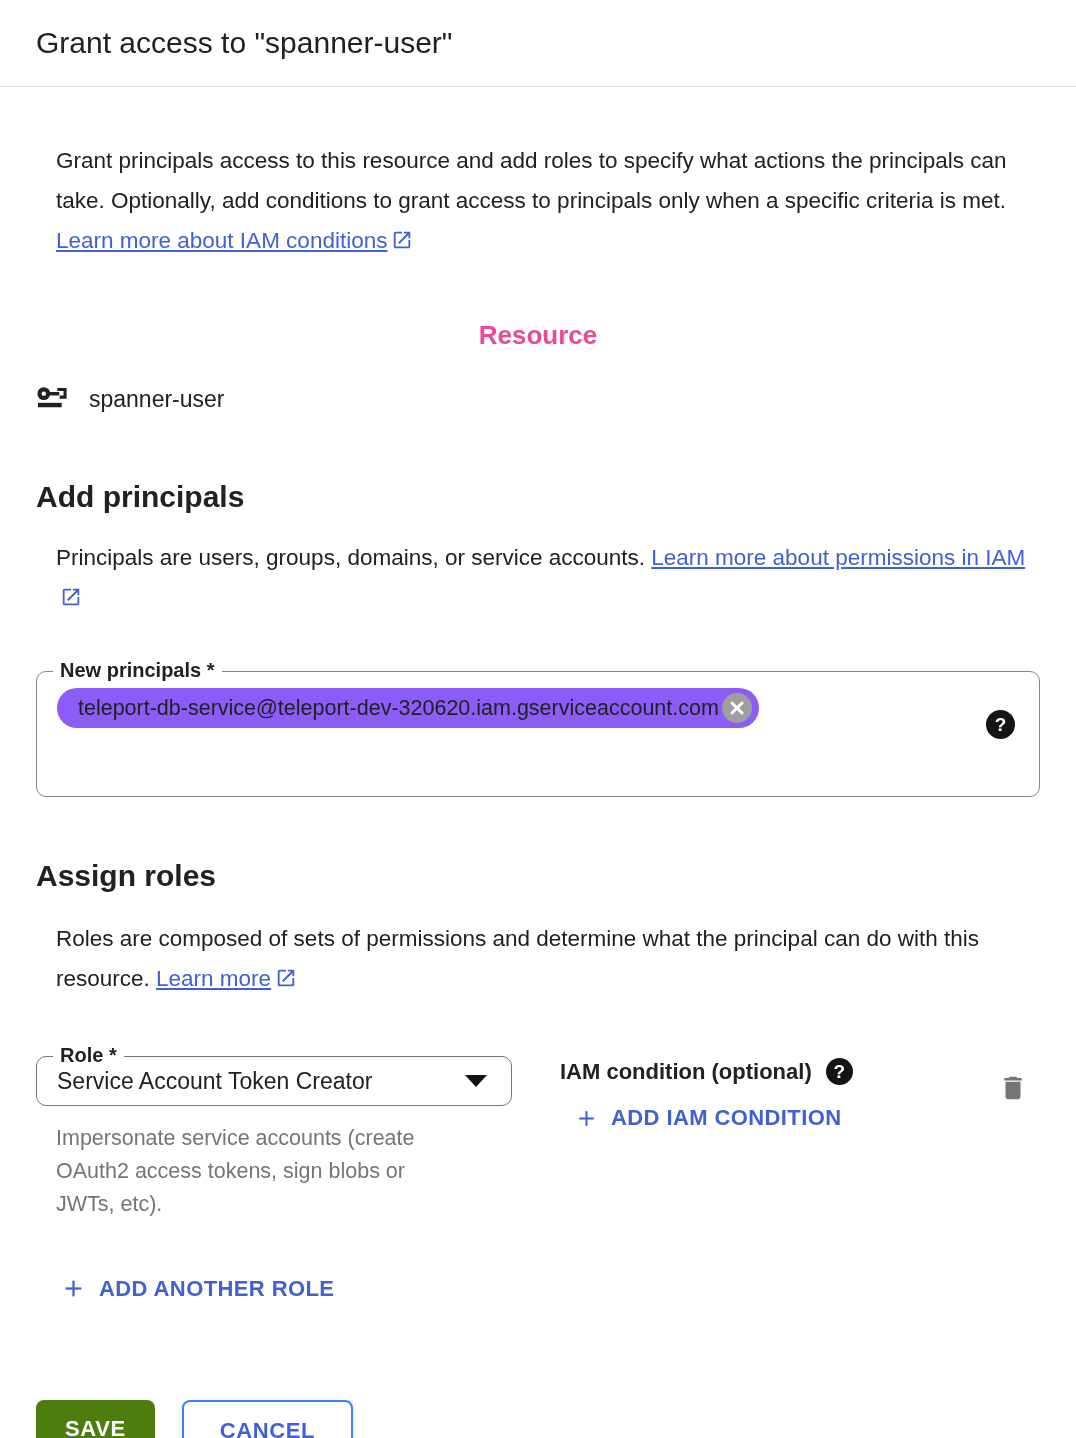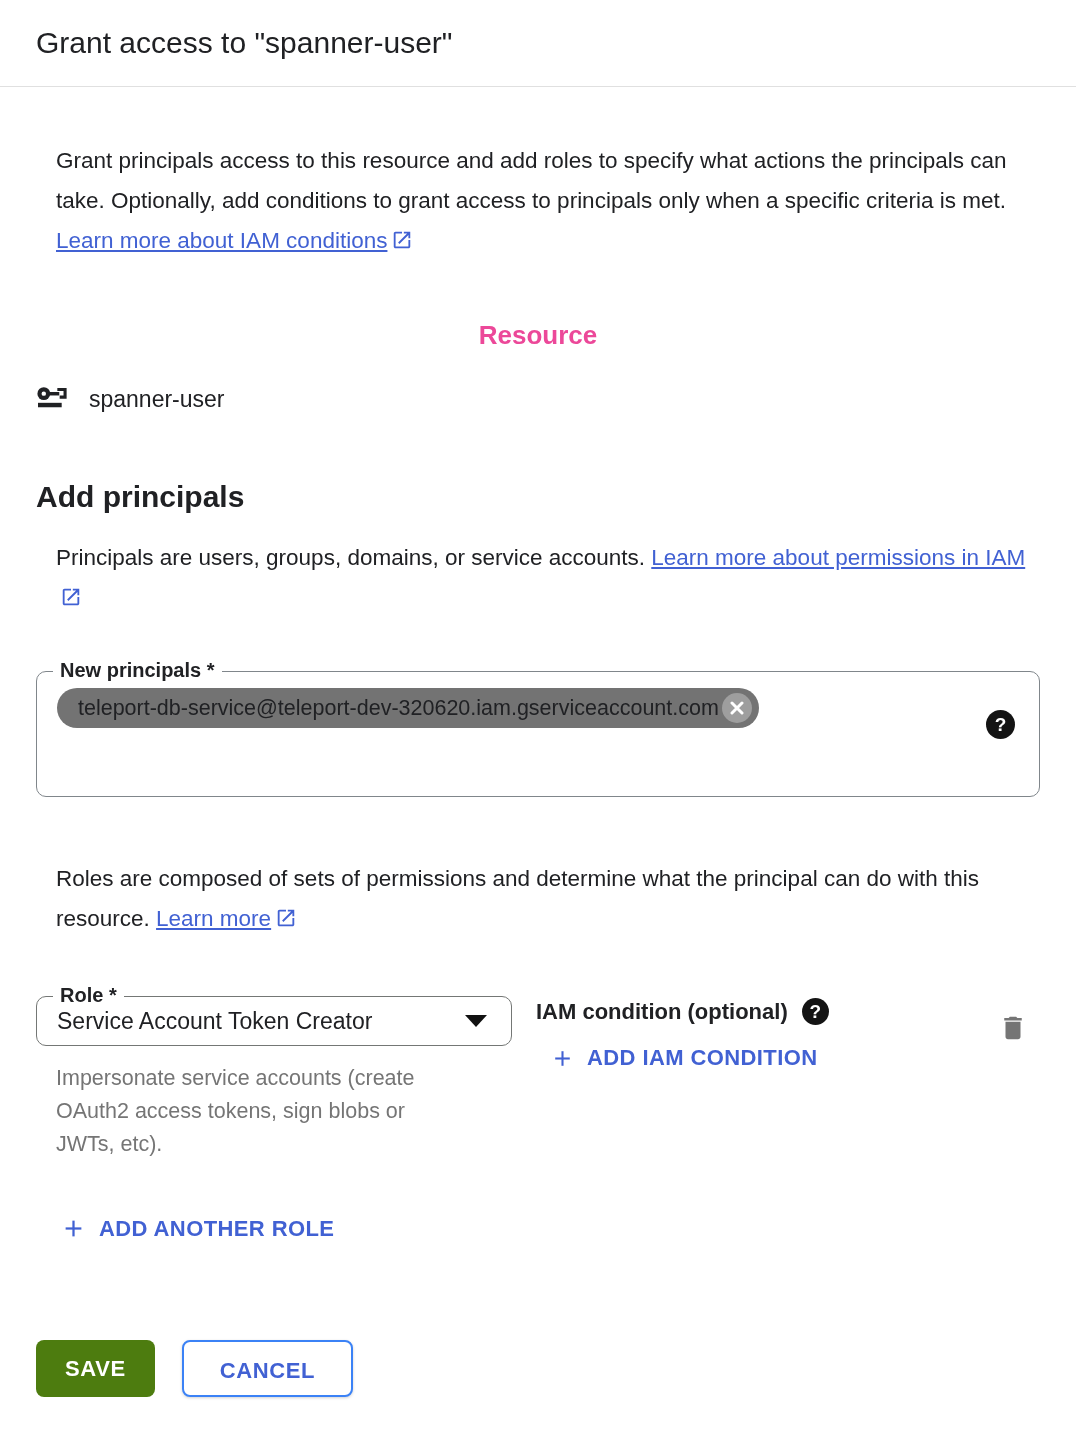--- a/index.html
+++ b/index.html
@@ -81,21 +81,21 @@
     background: #fff;
     padding: 0 7px;
     font-size: 20px;
     font-weight: 700;
     color: #202124;
   }
   .chip {
     display: inline-flex;
     align-items: center;
     gap: 3px;
-    background: #737373;
+    background: #8b5cf6;
     border-radius: 20px;
     padding: 5px 7px 5px 21px;
     font-size: 21.5px;
     color: #202124;
     max-width: 860px;
     white-space: nowrap;
   }
   .chip-remove {
     width: 30px; height: 30px;
     border-radius: 50%;
@@ -153,21 +153,21 @@
     border-top: 12px solid #111;
   }
   .role-helper {
     margin: 16px 0 0 20px;
     max-width: 412px;
     font-size: 21.5px;
     line-height: 33px;
     color: #757575;
   }
 
-  .condition-col { margin-left: 24px; padding-top: 2px; }
+  .condition-col { margin-left: 48px; padding-top: 2px; }
   .condition-label-row {
     display: flex;
     align-items: center;
     gap: 14px;
     font-size: 22px;
     font-weight: 700;
     color: #202124;
   }
   .text-btn {
     display: inline-flex;
@@ -275,20 +275,21 @@
           <svg width="14" height="14" viewBox="0 0 14 14">
               <path d="M2 2 L12 12 M12 2 L2 12" stroke="#ffffff" stroke-width="3" stroke-linecap="round"></path>
             </svg>
         </button>
       </span>
       <button class="help-circle field-help">?</button>
     </div>
   </section>
 
   <section class="section-roles">
+    <h2 class="h-large">Assign roles</h2>
     <p class="body-text">
       <span>Roles are composed of sets of permissions and determine what the principal can do with this resource.</span>
       <a class="blue">Learn more</a><span class="ext-icon"><svg width="22" height="22" viewBox="0 0 24 24">
             <path fill="#4161d3" d="M19 19H5V5h7V3H5c-1.11 0-2 .9-2 2v14c0 1.1.89 2 2 2h14c1.1 0 2-.9 2-2v-7h-2v7zM14 3v2h3.59l-9.83 9.83 1.41 1.41L19 6.41V10h2V3h-7z"></path>
           </svg></span>
     </p>
 
     <div class="role-row">
       <div class="role-col">
         <div class="role-select">

